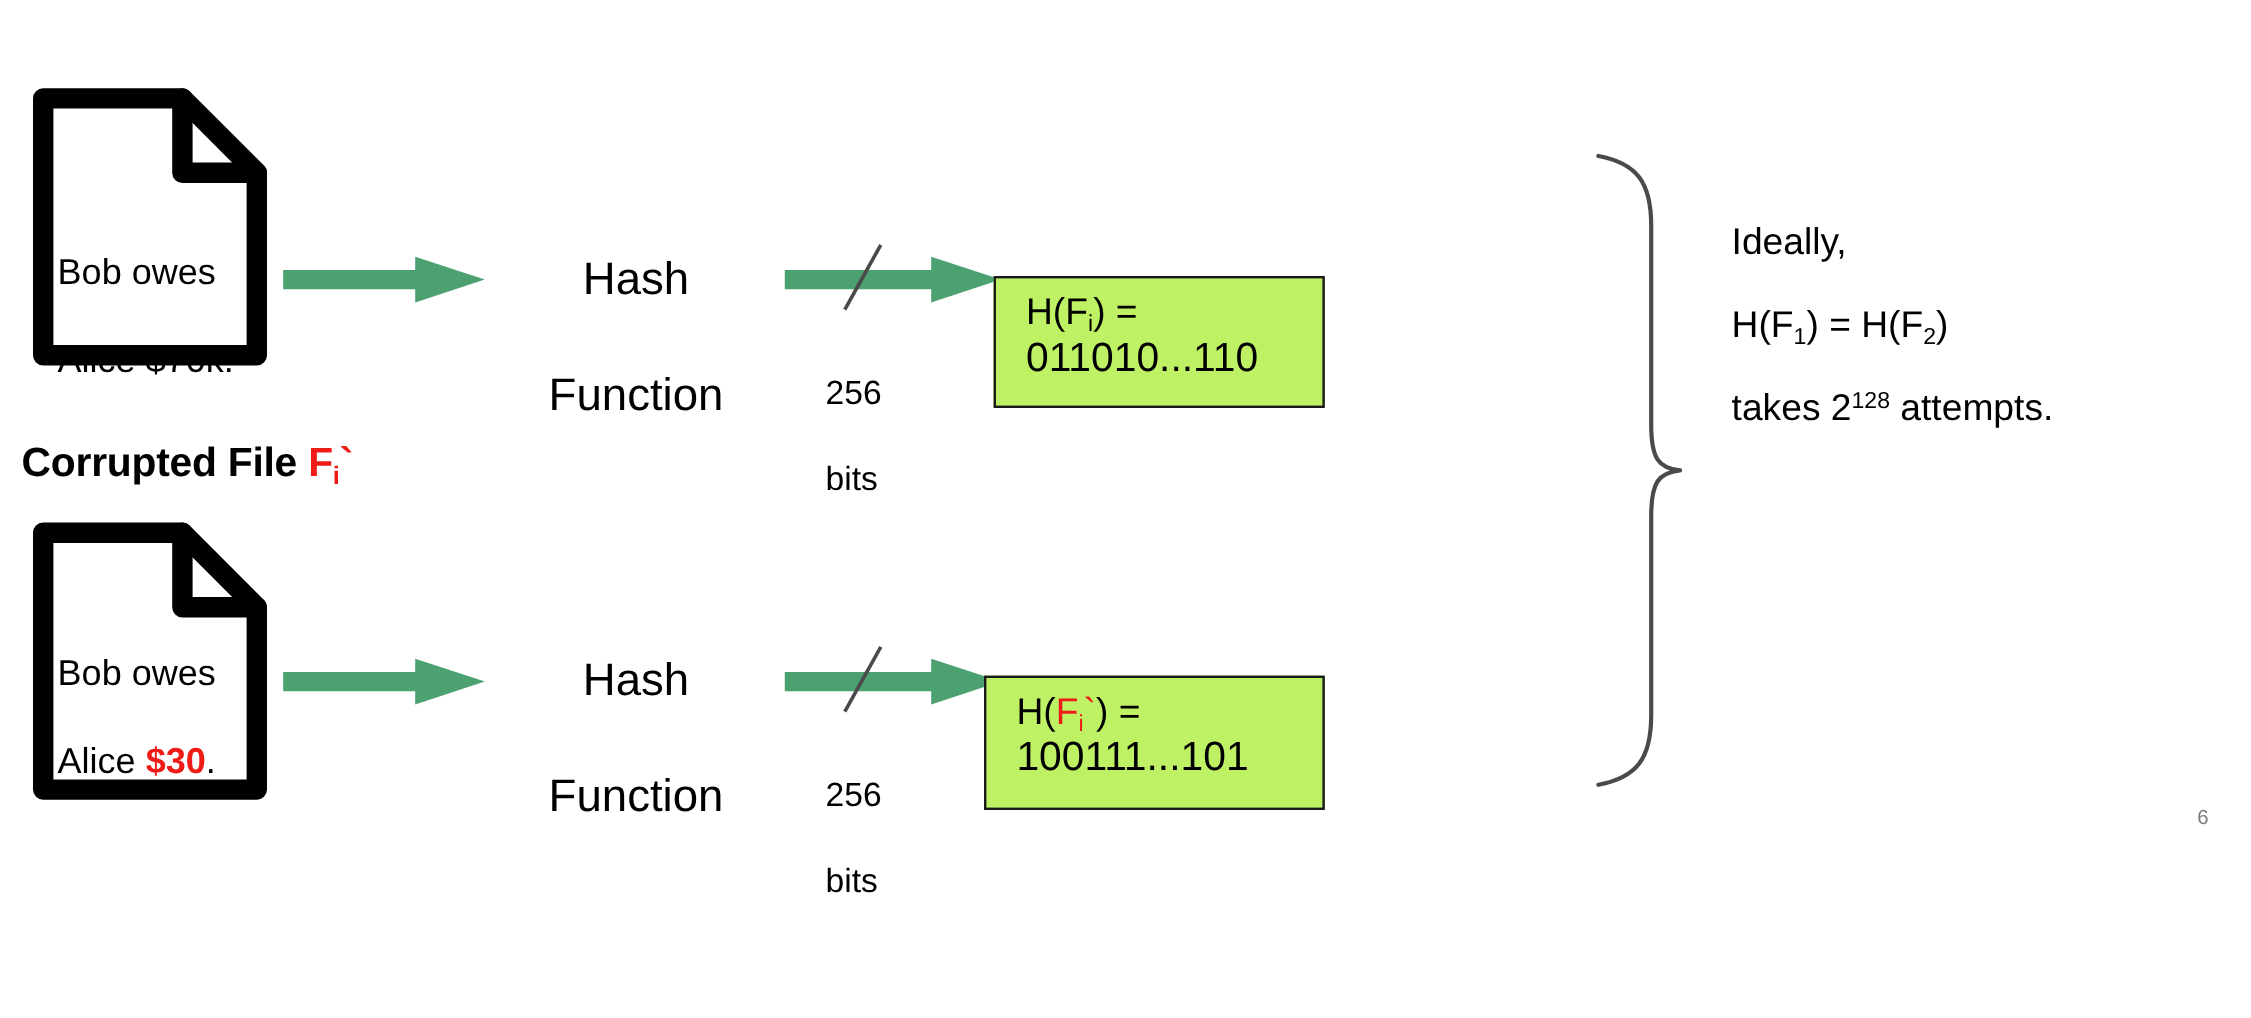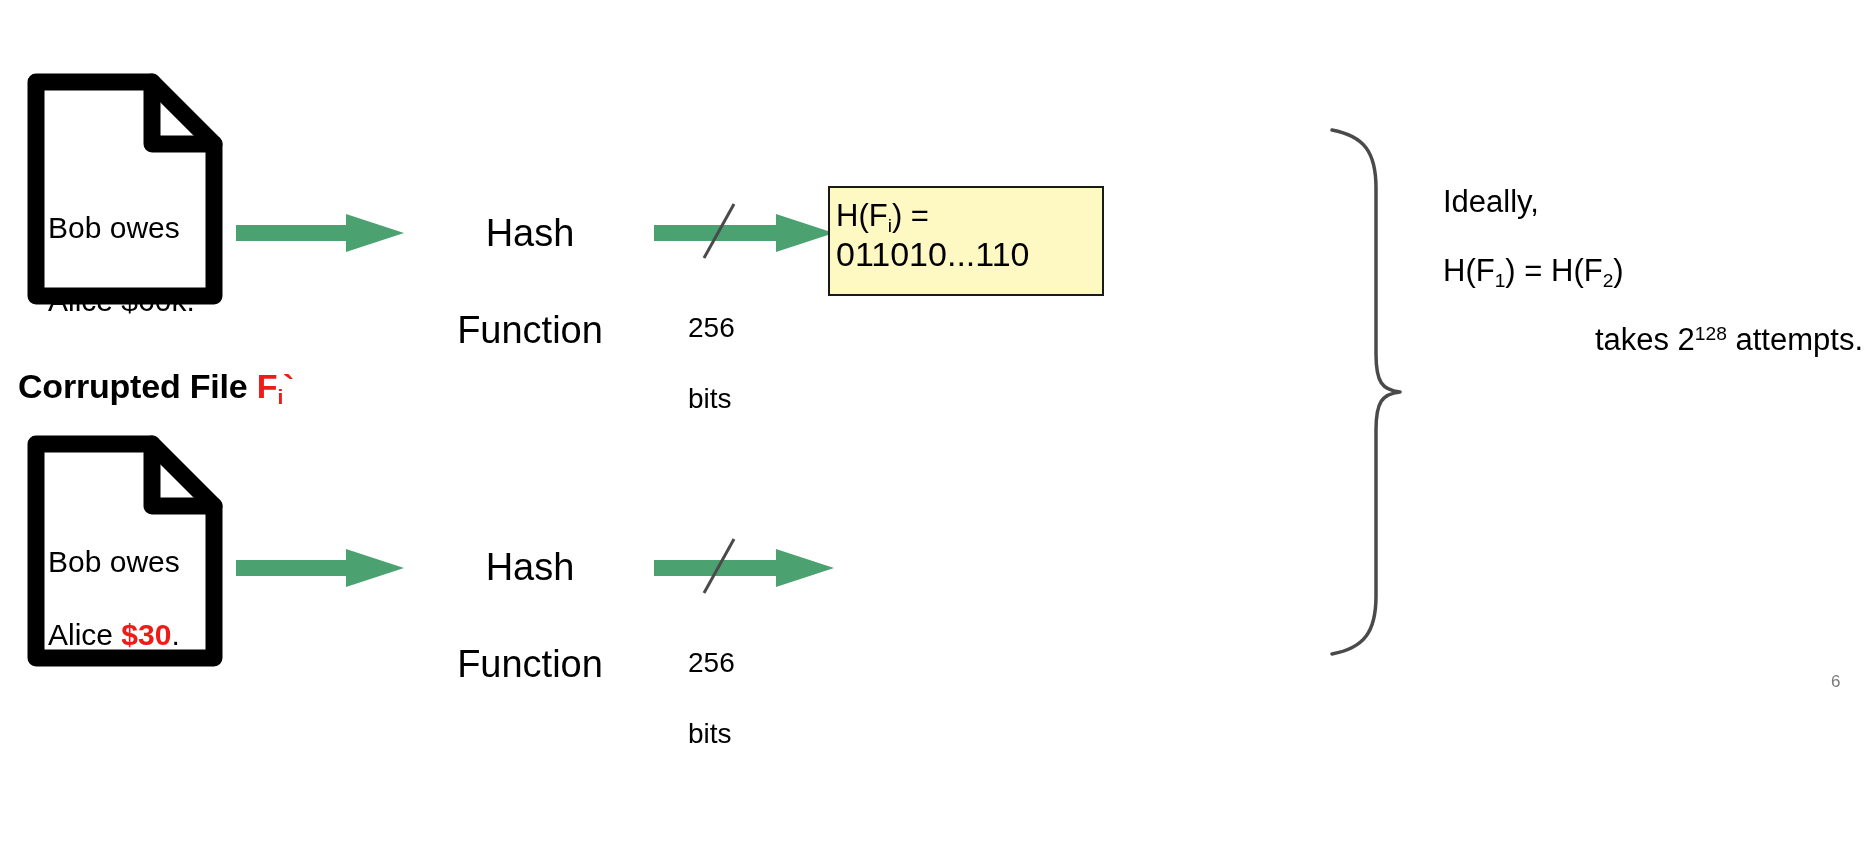--- a/index.html
+++ b/index.html
@@ -90,24 +90,25 @@
   .bits-label {
     position: absolute;
     font-size: 28px;
     line-height: 1.28;
     white-space: pre-line;
   }
 
   
   .hash-box {
     position: absolute;
-    background: #fef9c3;
+    background: #bef264;
     border: 2px solid #1a1a1a;
     box-sizing: border-box;
-    padding: 10px 16px 12px 6px;
+    padding: 10px 16px 12px 25px;
+    margin-top: 44px;
   }
   .hash-box .line1 {
     font-size: 31px;
     line-height: 1.18;
     white-space: nowrap;
   }
   .hash-box .line2 {
     font-size: 34px;
     line-height: 1.14;
     white-space: nowrap;
@@ -124,21 +125,21 @@
   .explain {
     position: absolute;
     font-size: 31px;
     line-height: 1.22;
     width: 420px;
   }
   .explain p {
     margin: 0 0 31px 0;
     white-space: pre-line;
   }
-  .explain p:last-child { margin-bottom: 16px; text-align: right; }
+  .explain p:last-child { margin-bottom: 16px; }
 
   
   .page-number {
     position: absolute;
     font-size: 17px;
     color: #7a7a7a;
   }
 </style>
 </head>
 <body>
@@ -148,21 +149,21 @@
 
   <div class="file-icon" style="left:22px; top:60px;">
     <svg viewBox="0 0 206 250" xmlns="http://www.w3.org/2000/svg">
       <path d="M 14 22 L 130 22 L 192 84 L 192 236 L 14 236 Z" fill="#ffffff" stroke="#000000" stroke-width="17" stroke-linejoin="round" stroke-linecap="round"></path>
       <path d="M 130 22 L 130 84 L 192 84" fill="none" stroke="#000000" stroke-width="17" stroke-linejoin="round" stroke-linecap="round"></path>
     </svg>
   </div>
 
   <div class="file-text" style="left:48px; top:173px;">
     <div>Bob owes</div>
-    <div><span>Alice </span><span>$60k</span><span>.</span></div>
+    <div><span>Alice </span><span>$70k</span><span>.</span></div>
   </div>
 
   <div class="arrow" style="left:236px; top:213px; width:170px; height:40px;">
     <svg viewBox="0 0 170 40" xmlns="http://www.w3.org/2000/svg">
       <path d="M 0 12 L 110 12 L 110 1 L 168 20 L 110 39 L 110 28 L 0 28 Z" fill="#4CA171"></path>
     </svg>
   </div>
 
   <div class="hash-label" style="left:430px; top:160px; width:200px;">
     <div>Hash</div>
@@ -228,20 +229,24 @@
     <svg viewBox="0 0 40 62" xmlns="http://www.w3.org/2000/svg">
       <line x1="4" y1="58" x2="34" y2="4" stroke="#4a4a4a" stroke-width="3"></line>
     </svg>
   </div>
 
   <div class="bits-label" style="left:688px; top:609px;">
     <div>256</div>
     <div>bits</div>
   </div>
 
+  <div class="hash-box" style="left:820px; top:519px; width:284px; height:112px;">
+    <div class="line1"><span>H(</span><span class="red">F</span><sub class="red">i</sub><span class="red tick">`</span><span>) =</span></div>
+    <div class="line2">100111...101</div>
+  </div>
 
   <div class="brace" style="left:1320px; top:126px; width:90px; height:532px;">
     <svg viewBox="0 0 90 532" xmlns="http://www.w3.org/2000/svg">
       <path d="M 12 4
                C 44 10, 56 26, 56 62
                L 56 228
                C 56 256, 62 264, 80 266
                C 62 268, 56 276, 56 304
                L 56 470
                C 56 506, 44 522, 12 528" fill="none" stroke="#4a4a4a" stroke-width="3.5" stroke-linecap="round" stroke-linejoin="round"></path>

